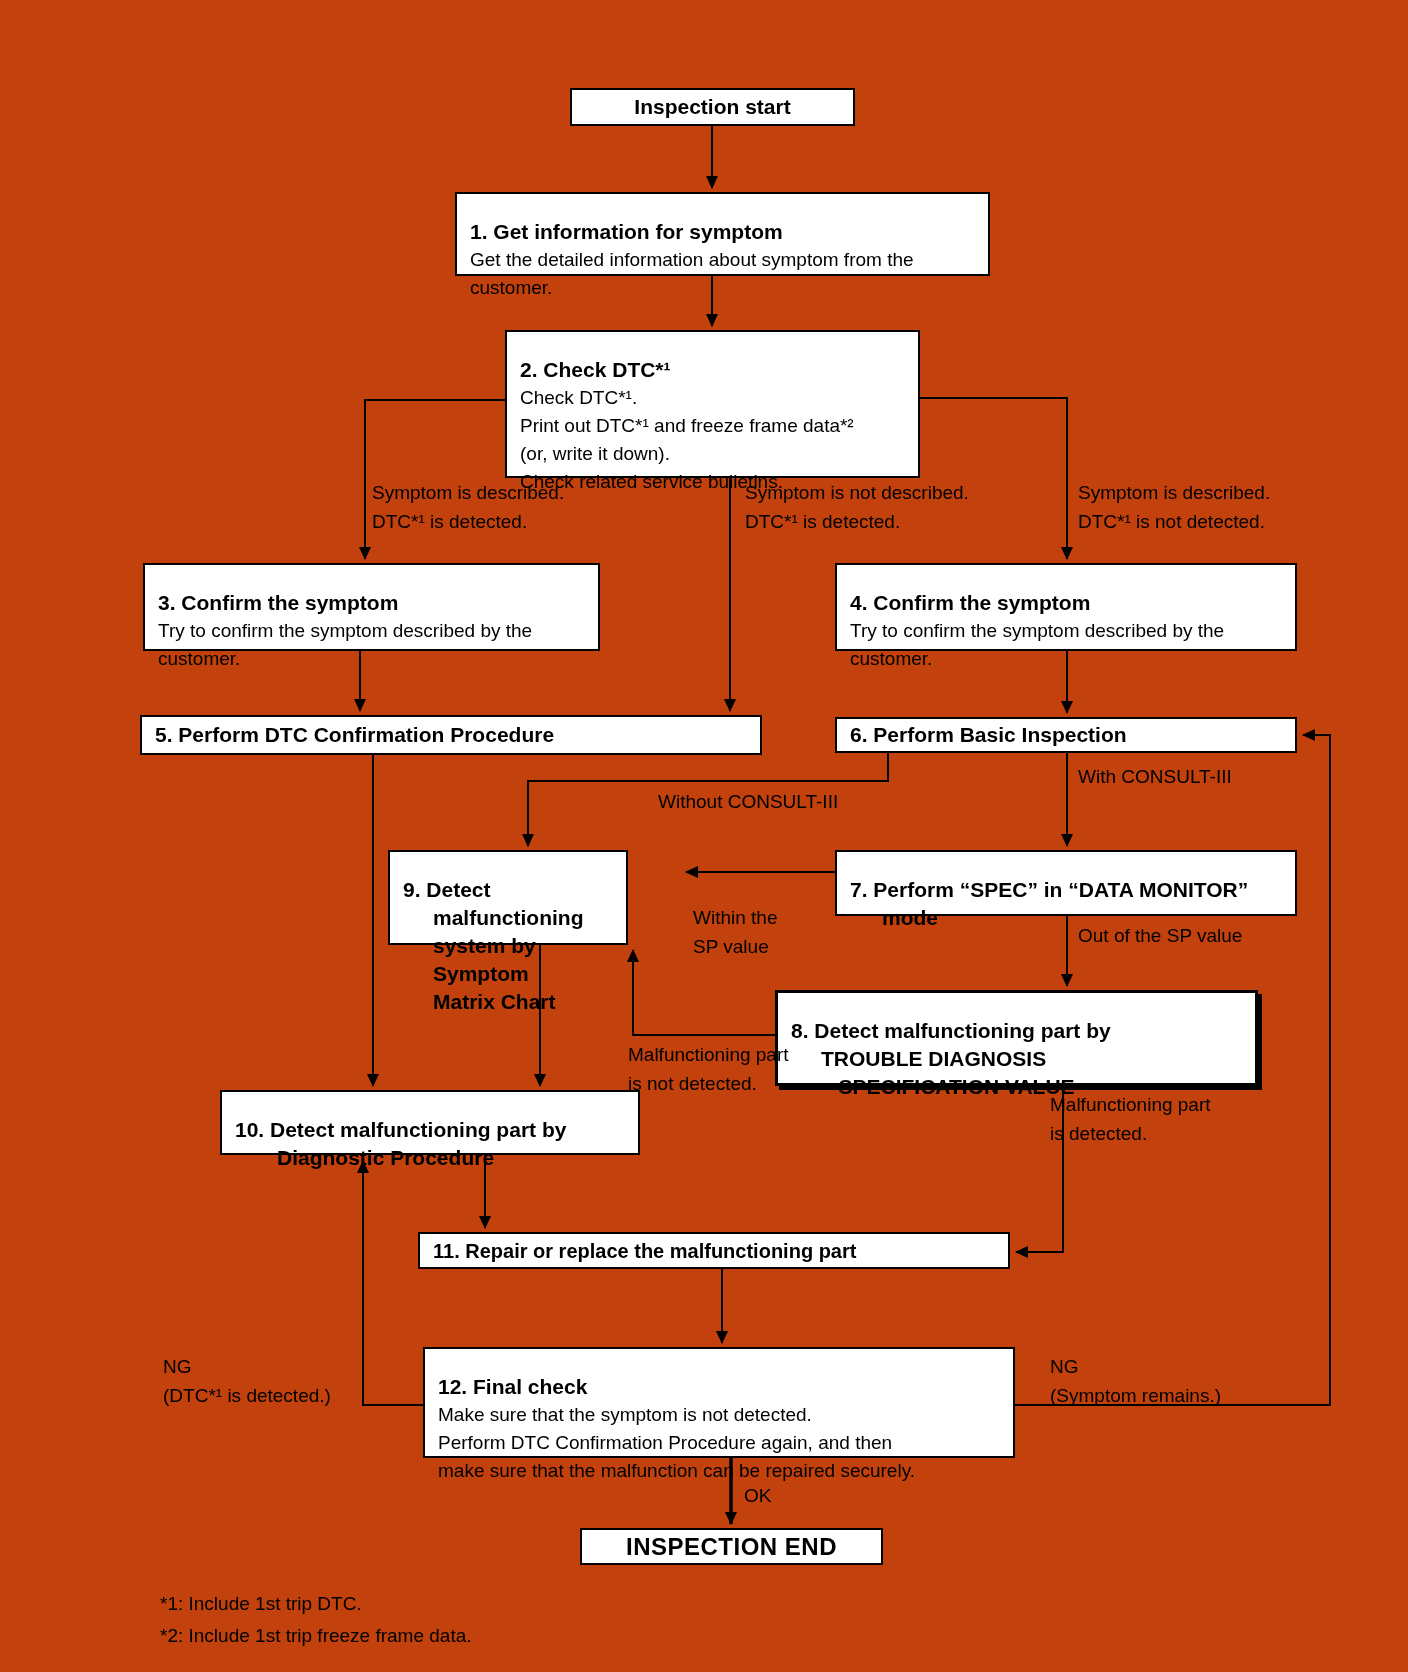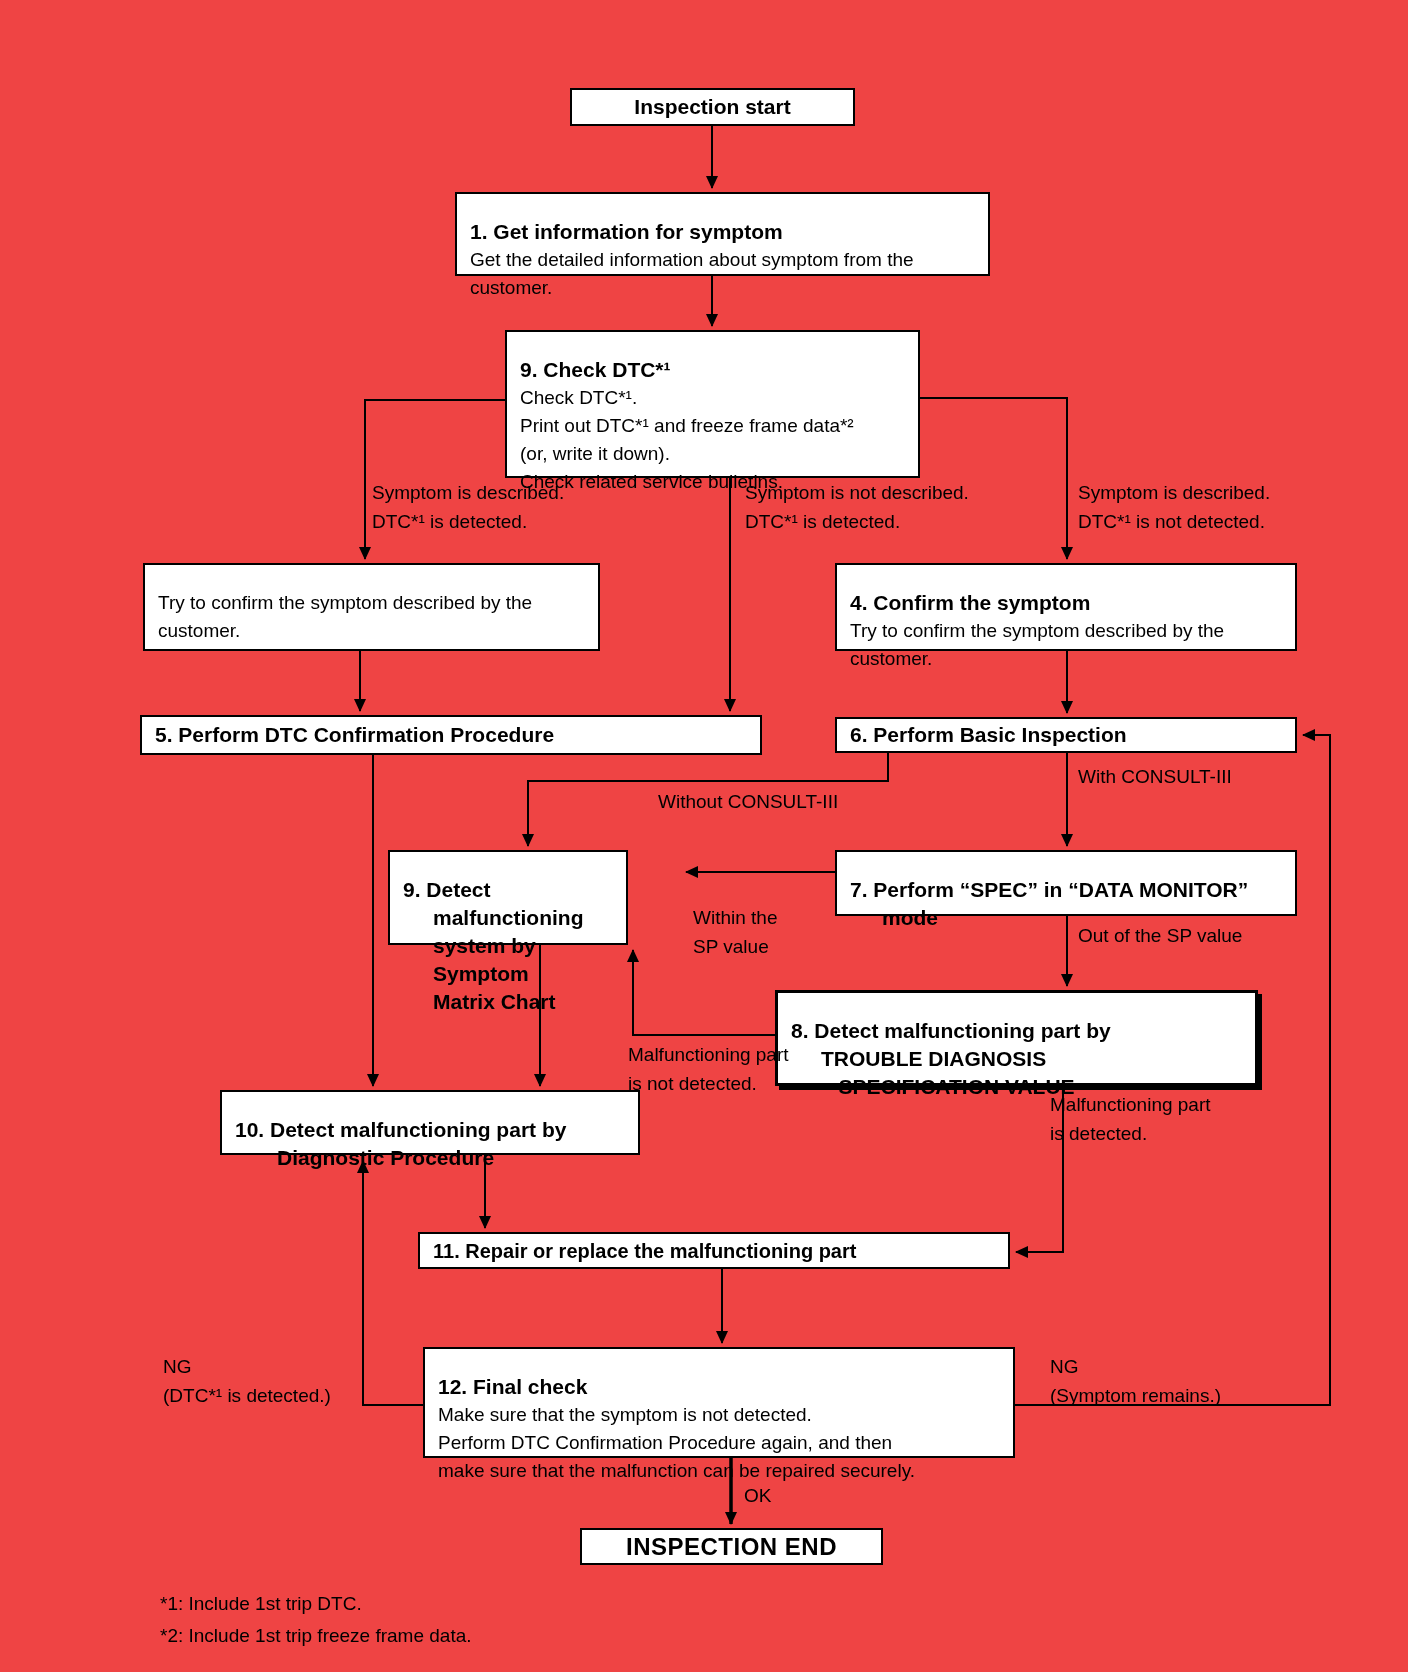--- a/index.html
+++ b/index.html
@@ -1,17 +1,17 @@
 <!DOCTYPE html>
 <html><head>
 <meta charset="utf-8">
 <style>
   html,body{margin:0;padding:0;background:#fff;}
   #canvas{
-    position:relative;width:1408px;height:1672px;background:#ef4444;
+    position:relative;width:1408px;height:1672px;background:#c2410c;
     font-family:"Liberation Sans",sans-serif;color:#000;overflow:hidden;
   }
   #edges{position:absolute;left:0;top:0;width:1408px;height:1672px;}
   .edge{stroke:#000;stroke-width:2;fill:none;}
   .edge.thick{stroke-width:3.5;}
   .node{
     position:absolute;border:2px solid #000;background:#fff;box-sizing:border-box;
     padding:24px 12px 8px 13px;
   }
   .node .title{font-weight:bold;font-size:21px;line-height:28px;white-space:pre-line;}
@@ -63,28 +63,29 @@
   <div class="node center" style="left:570px;top:88px;width:285px;height:38px;">
     <span class="start-title">Inspection start</span>
   </div>
 
   <div class="node" style="left:455px;top:192px;width:535px;height:84px;">
     <div class="title">1. Get information for symptom</div>
     <div class="body">Get the detailed information about symptom from the customer.</div>
   </div>
 
   <div class="node" style="left:505px;top:330px;width:415px;height:148px;">
-    <div class="title">9. Check DTC*¹</div>
+    <div class="title">2. Check DTC*¹</div>
     <div class="body">Check DTC*¹.
 Print out DTC*¹ and freeze frame data*²
 (or, write it down).
 Check related service bulletins.</div>
   </div>
 
   <div class="node" style="left:143px;top:563px;width:457px;height:88px;">
+    <div class="title">3. Confirm the symptom</div>
     <div class="body">Try to confirm the symptom described by the customer.</div>
   </div>
 
   <div class="node" style="left:835px;top:563px;width:462px;height:88px;">
     <div class="title">4. Confirm the symptom</div>
     <div class="body">Try to confirm the symptom described by the customer.</div>
   </div>
 
   <div class="node vcenter" style="left:140px;top:715px;width:622px;height:40px;">
     <div class="title">5. Perform DTC Confirmation Procedure</div>

